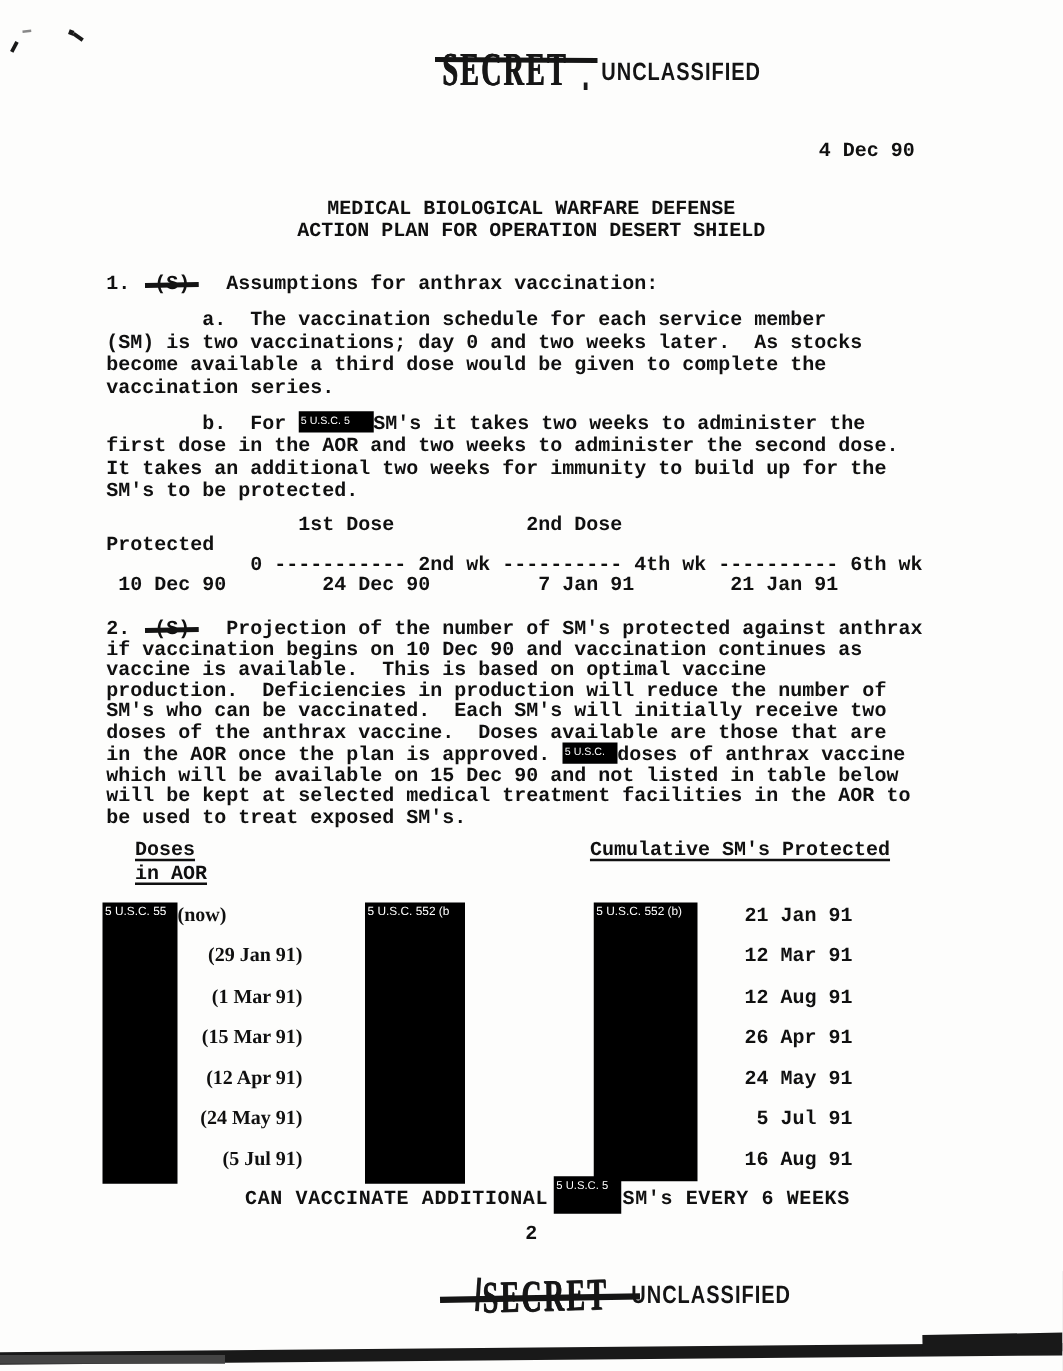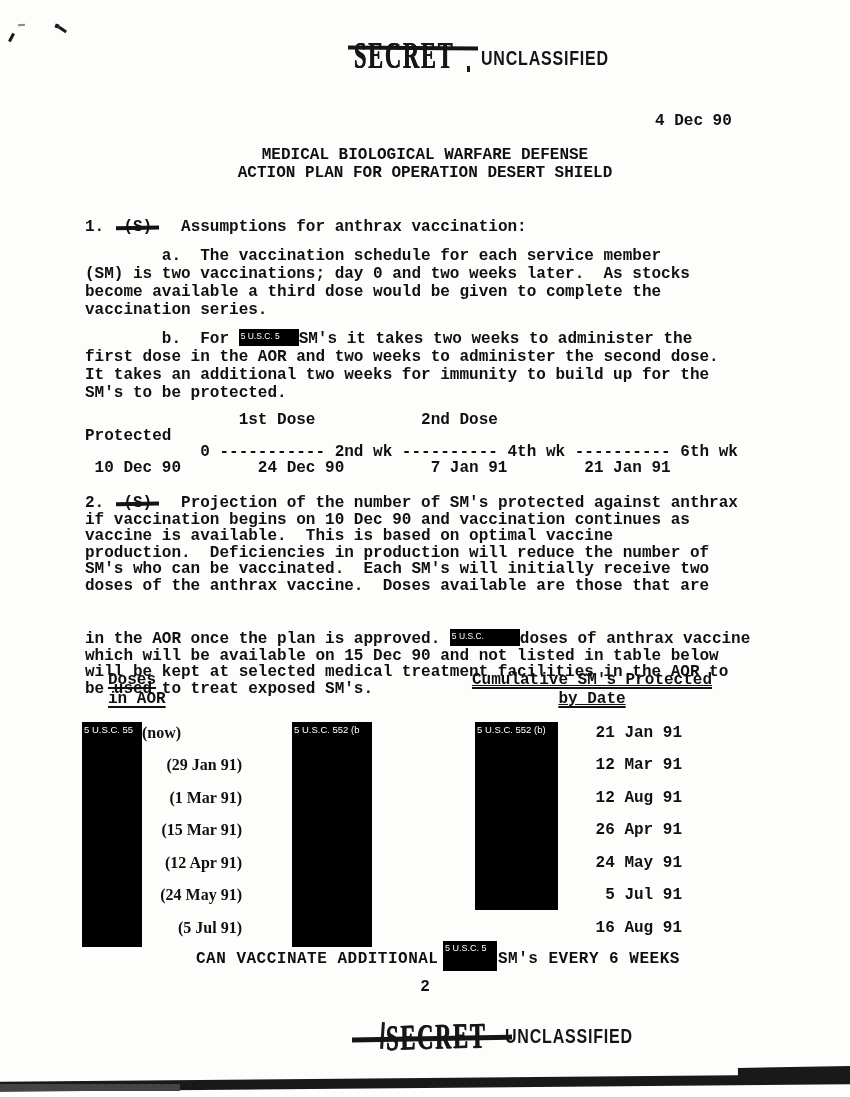--- a/index.html
+++ b/index.html
@@ -65,21 +65,21 @@
   </div>
   <div class="strikeline" style="left:348px;top:46px;width:130px;height:4px;transform:rotate(0.4deg);"></div>
   <div class="artifact" style="left:467px;top:66px;width:3px;height:6px;"></div>
   <div class="stamp-unclass" style="left:481px;top:47px;">
     <span>UNCLASSIFIED</span>
   </div>
 
   <pre class="tw" style="left:655px;top:112px;">4 Dec 90</pre>
 
   <div class="center-line" style="top:146px;">
-    <pre class="tw" style="position:static;display:inline-block;text-align:center;"><span>MEDICAL BIOLOGICAL WARFARE DEFENSE</span><br><span>ACTION PLAN FOR OPERATION DESERT SHIELD</span><br></pre>
+    <pre class="tw" style="position:static;display:inline-block;text-align:center;margin-top:12px;"><span>MEDICAL BIOLOGICAL WARFARE DEFENSE</span><br><span>ACTION PLAN FOR OPERATION DESERT SHIELD</span><br></pre>
   </div>
 
   <pre class="tw" style="left:85px;top:218px;"><span>1.  </span><span class="struck">(S)</span><span>   Assumptions for anthrax vaccination:</span></pre>
 
   <pre class="tw" style="left:85px;top:247px;">        a.  The vaccination schedule for each service member
 (SM) is two vaccinations; day 0 and two weeks later.  As stocks
 become available a third dose would be given to complete the
 vaccination series.</pre>
 
   <pre class="tw" style="left:85px;top:329px;"><span>        b.  For </span><span class="redact-inline" style="width:60px;">5 U.S.C. 5</span><span>SM's it takes two weeks to administer the
@@ -88,37 +88,36 @@
 SM's to be protected.</span></pre>
 
   <pre class="tw lh16" style="left:85px;top:412px;"><span>                1st Dose           2nd Dose</span><br><span>Protected</span><br><span>            0 ----------- 2nd wk ---------- 4th wk ---------- 6th wk</span><br><span> 10 Dec 90        24 Dec 90         7 Jan 91        21 Jan 91</span></pre>
 
   <pre class="tw lh165" style="left:85px;top:495px;"><span>2.  </span><span class="struck">(S)</span><span>   Projection of the number of SM's protected against anthrax
 if vaccination begins on 10 Dec 90 and vaccination continues as
 vaccine is available.  This is based on optimal vaccine
 production.  Deficiencies in production will reduce the number of
 SM's who can be vaccinated.  Each SM's will initially receive two
 doses of the anthrax vaccine.  Doses available are those that are
-in the AOR once the plan is approved. </span><span class="redact-inline" style="width:70px;margin-top:35px;">5 U.S.C.</span><span>doses of anthrax vaccine
+in the AOR once the plan is approved. </span><span class="redact-inline" style="width:44px;">5 U.S.C.</span><span>doses of anthrax vaccine
 which will be available on 15 Dec 90 and not listed in table below
 will be kept at selected medical treatment facilities in the AOR to
 be used to treat exposed SM's.</span></pre>
 
   <div class="th" style="left:108px;top:671px;">
     <span>Doses</span>
     <span>in AOR</span>
   </div>
-  <div class="th centered" style="left:467px;top:671px;width:250px;text-decoration:underline;">
+  <div class="th centered" style="left:467px;top:671px;width:250px;">
     <span>Cumulative SM's Protected</span>
-    <span>by Date</span>
   </div>
 
   <div class="redact-box" style="left:82px;top:722px;width:60px;height:225px;">5 U.S.C. 55</div>
   <div class="redact-box" style="left:292px;top:722px;width:80px;height:225px;">5 U.S.C. 552 (b</div>
-  <div class="redact-box" style="left:475px;top:722px;width:83px;height:188px;">5 U.S.C. 552 (b)</div>
+  <div class="redact-box" style="left:475px;top:722px;width:83px;height:223px;">5 U.S.C. 552 (b)</div>
 
   <div class="trow" style="top:724px;">
     <span class="c1 flush">(now)</span>
     <span class="c4">21 Jan 91</span>
   </div>
   <div class="trow" style="top:756px;">
     <span class="c1">(29 Jan 91)</span>
     <span class="c4">12 Mar 91</span>
   </div>
   <div class="trow" style="top:789px;">

